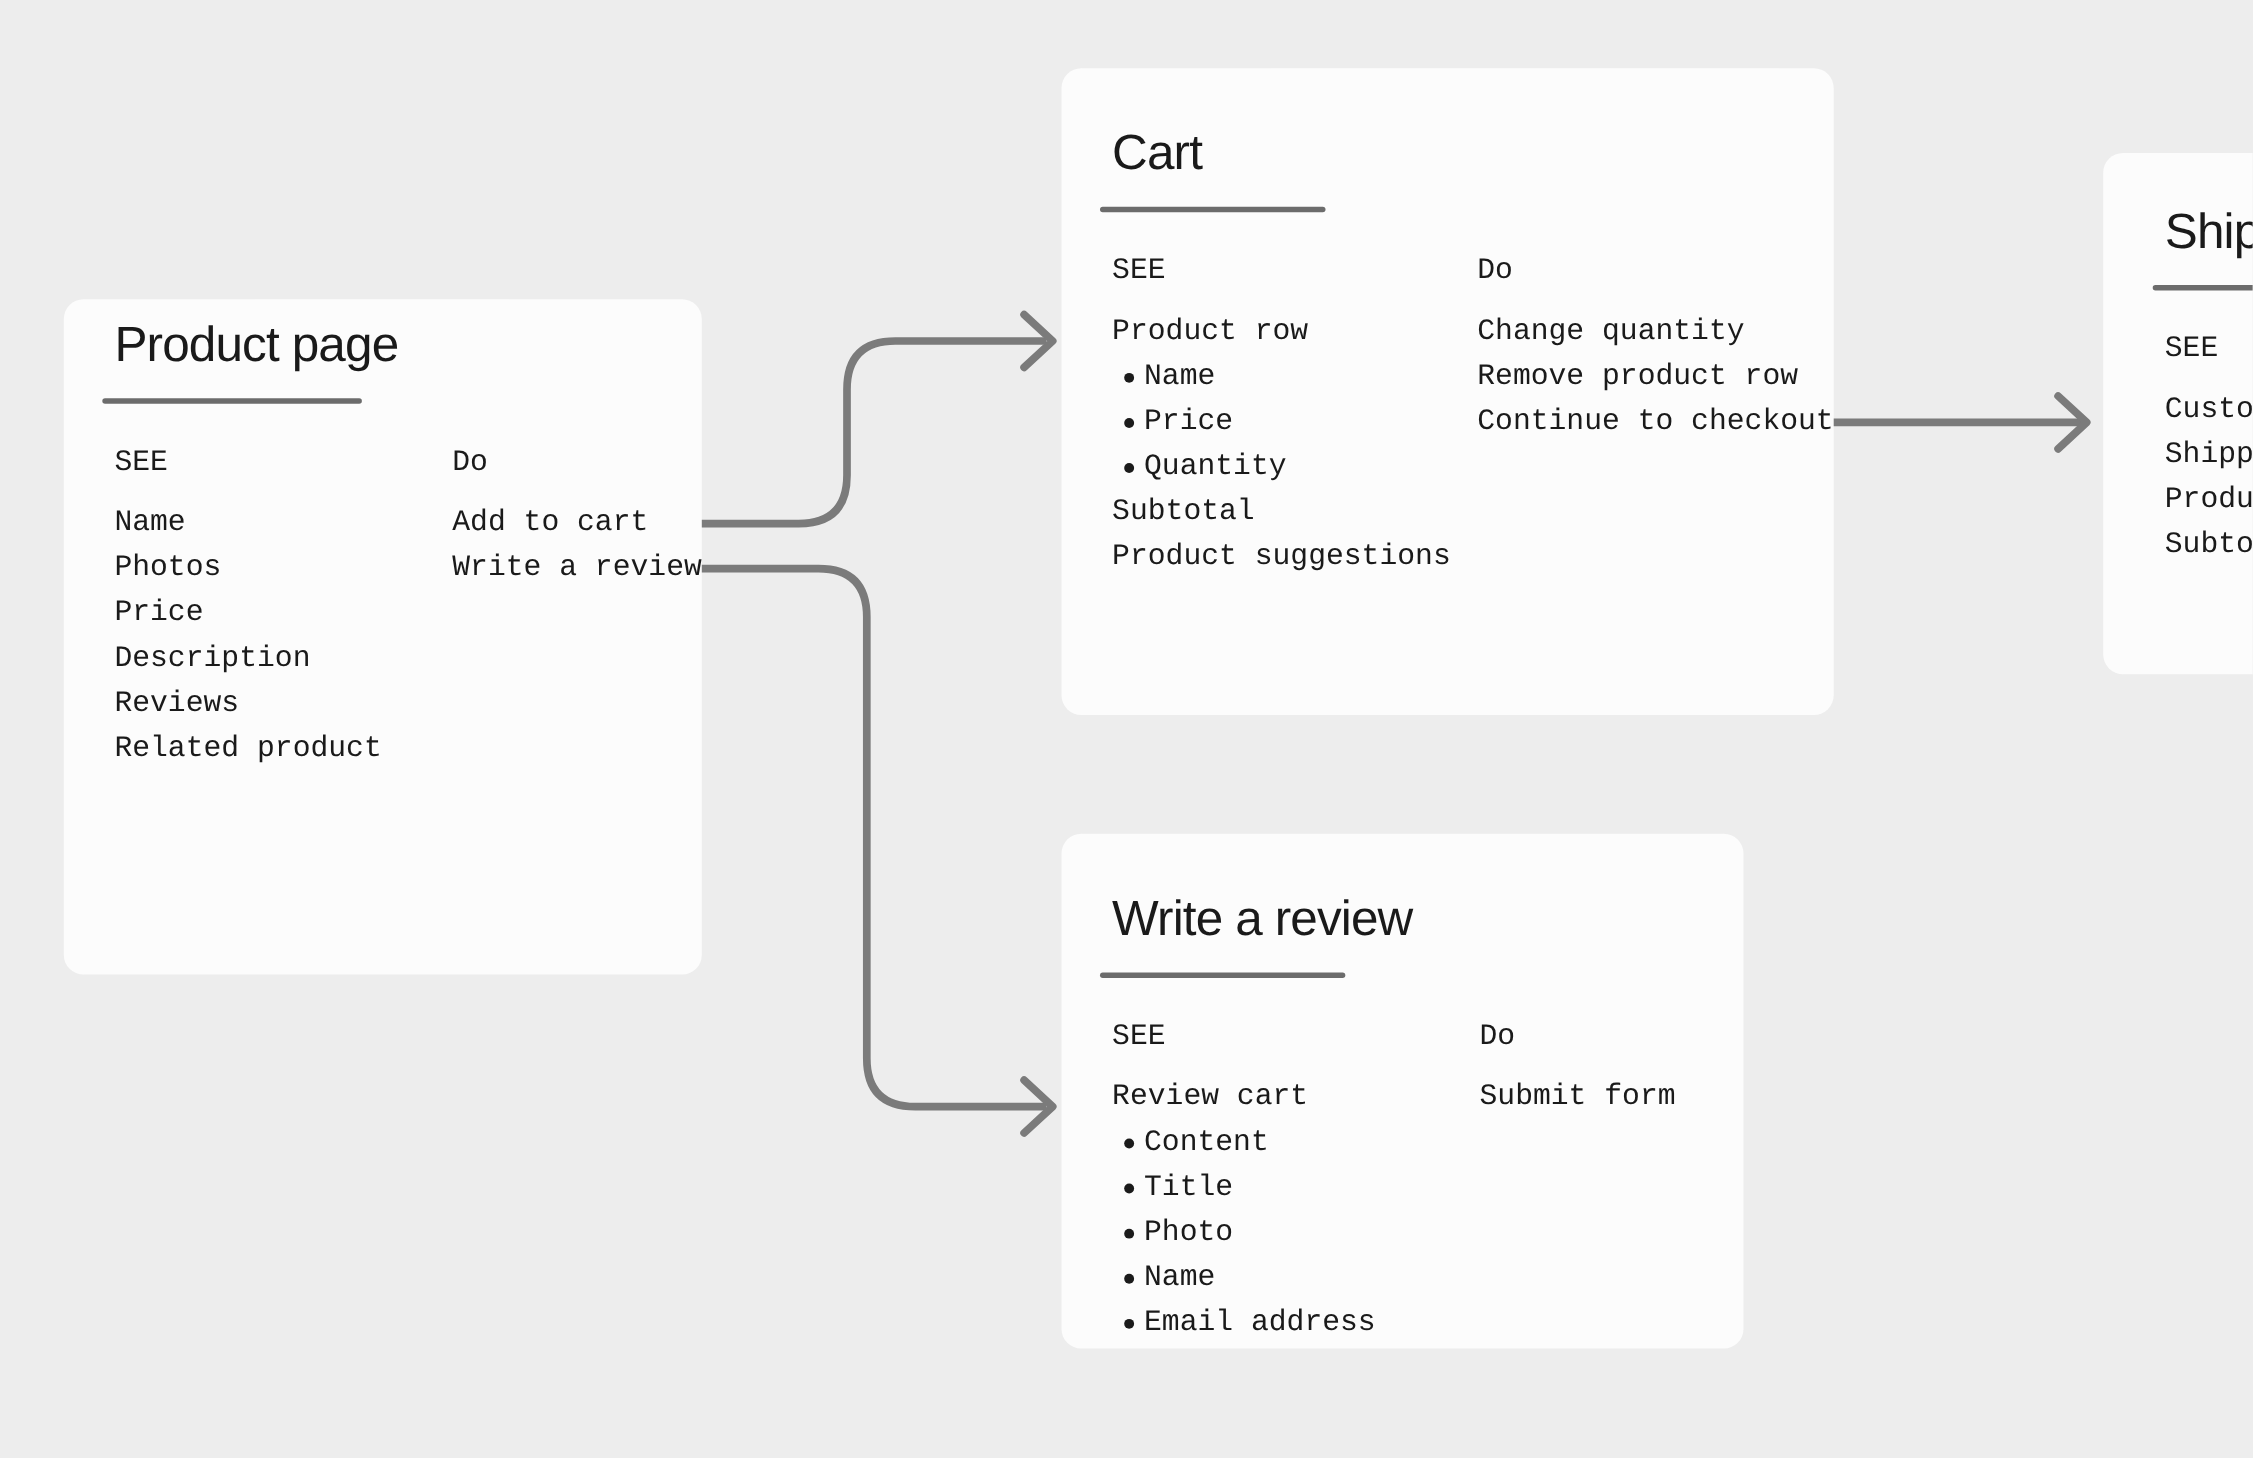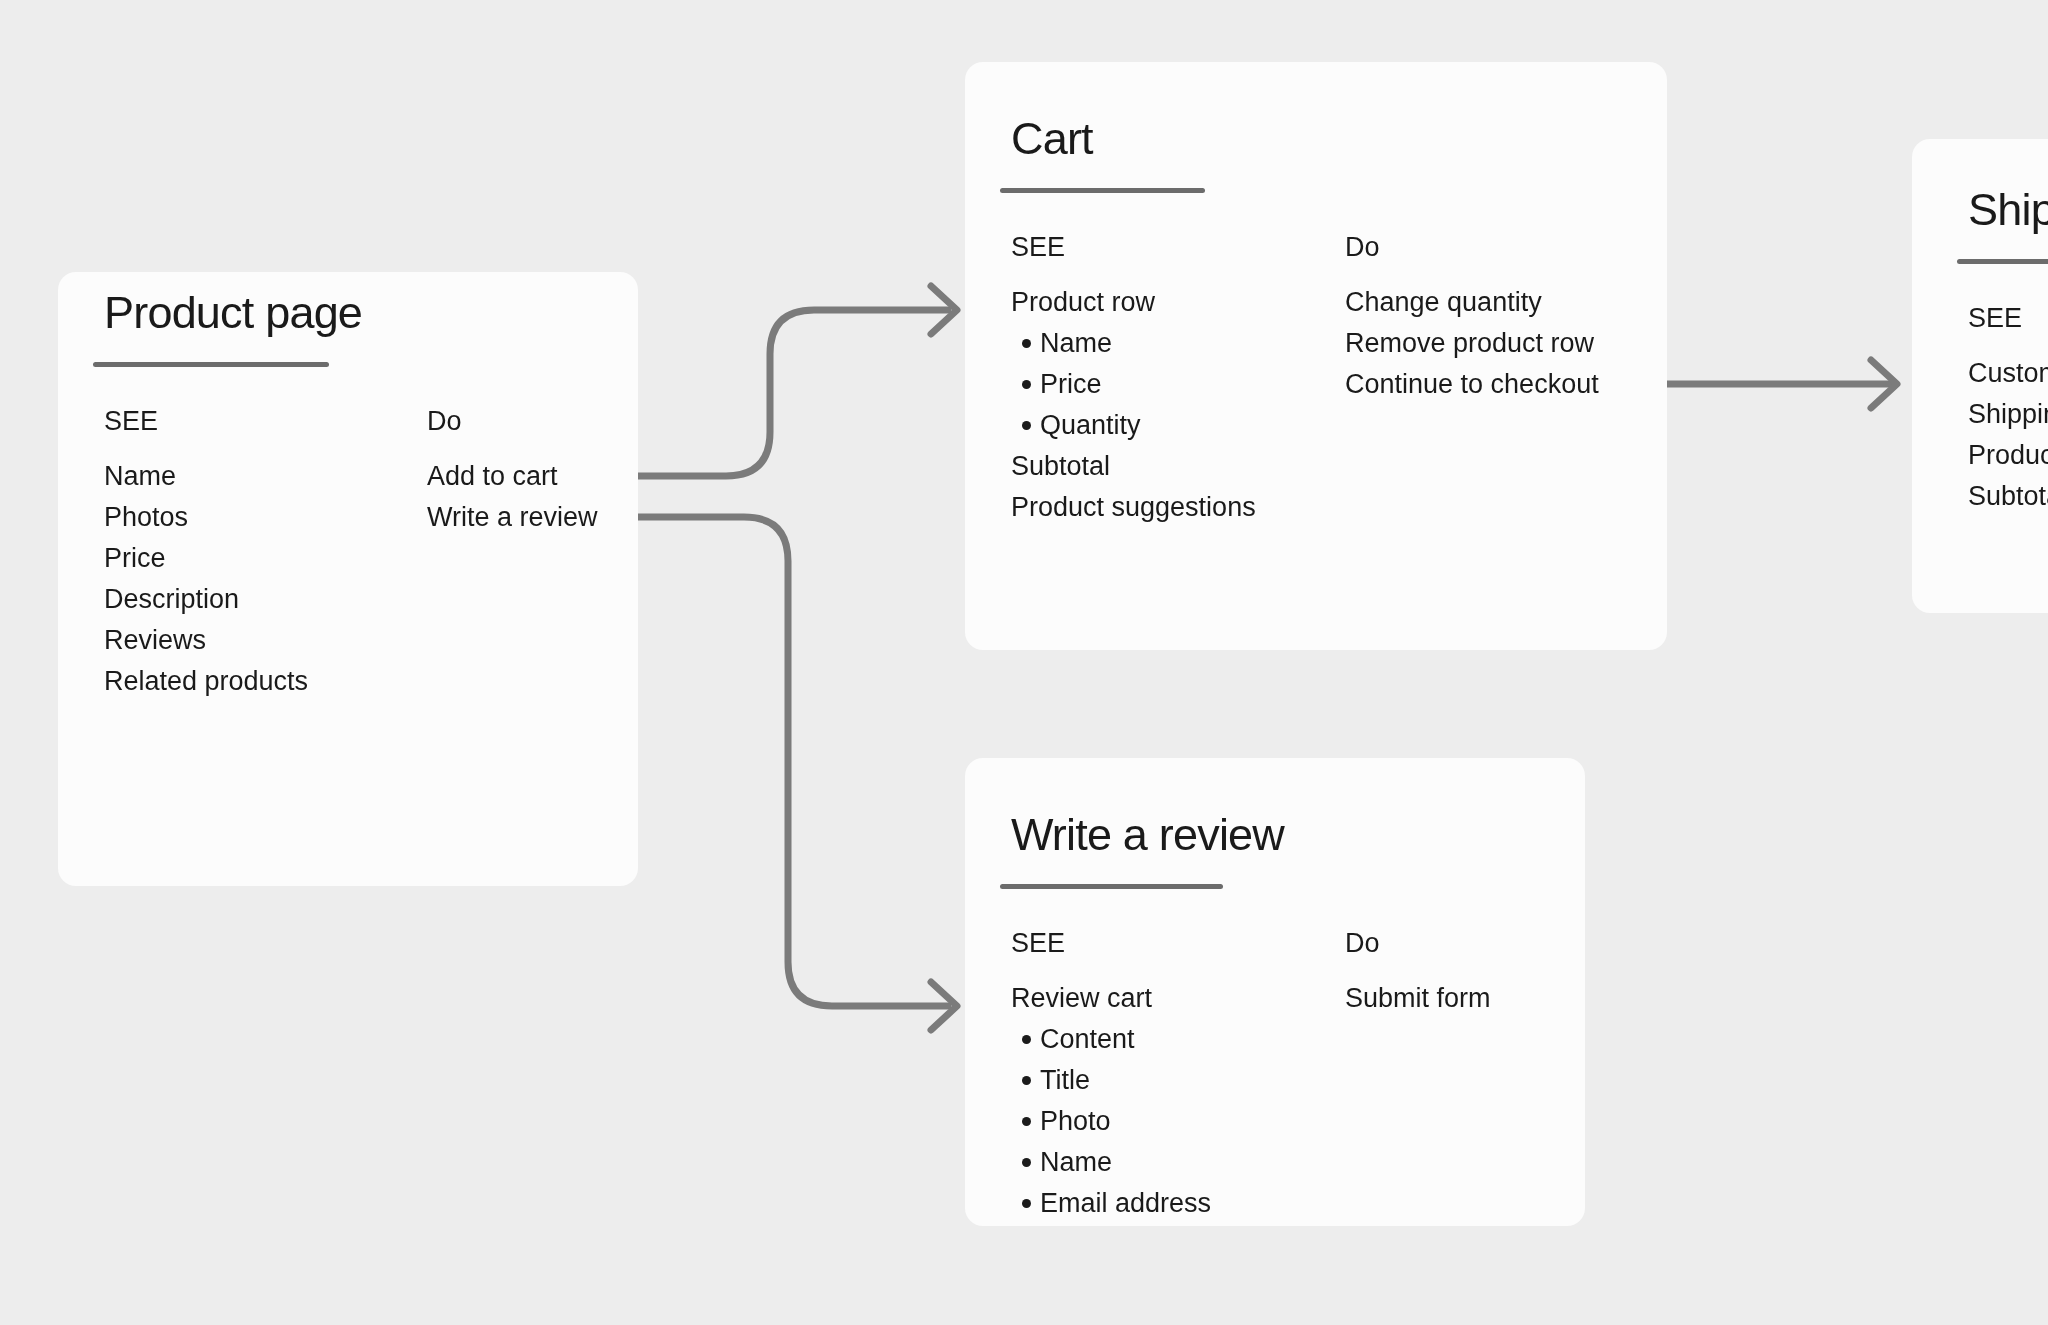--- a/index.html
+++ b/index.html
@@ -51,21 +51,22 @@
     background: #6C6C6C;
   }
   .cart .rule     { width: 205px; }
   .review .rule   { width: 223px; }
   .shipping .rule { width: 225px; margin-left: 45px; }
   .shipping .card-title { margin-left: 56px; }
   .shipping .cols       { margin-left: 56px; }
 
   .cols {
     display: flex;
-    margin: 34px 16px 0 46px;
+    margin: 34px 0 0 46px;
+    font-family: Liberation Mono, monospace;
   }
   .see-col { box-sizing: border-box; }
   .product .see-col { width: 323px; }
   .cart .see-col    { width: 334px; }
   .review .see-col  { width: 334px; }
 
   .col-label {
     font-size: 27px;
     line-height: 41px;
     white-space: nowrap;
@@ -118,21 +119,21 @@
     <div class="rule"></div>
     <div class="cols">
       <div class="col see-col">
         <div class="col-label">SEE</div>
         <ul class="items">
           <li>Name</li>
           <li>Photos</li>
           <li>Price</li>
           <li>Description</li>
           <li>Reviews</li>
-          <li>Related products</li>
+          <li>Related product</li>
         </ul>
       </div>
       <div class="col do-col">
         <div class="col-label">Do</div>
         <ul class="items">
           <li>Add to cart</li>
           <li>Write a review</li>
         </ul>
       </div>
     </div>

